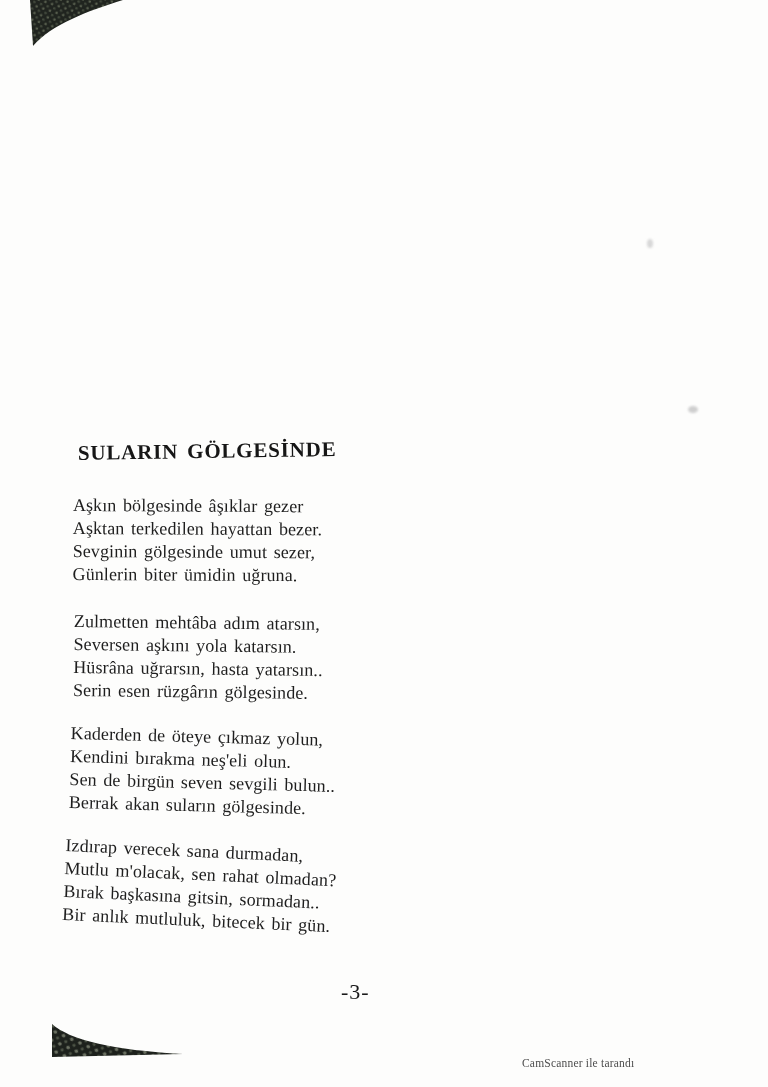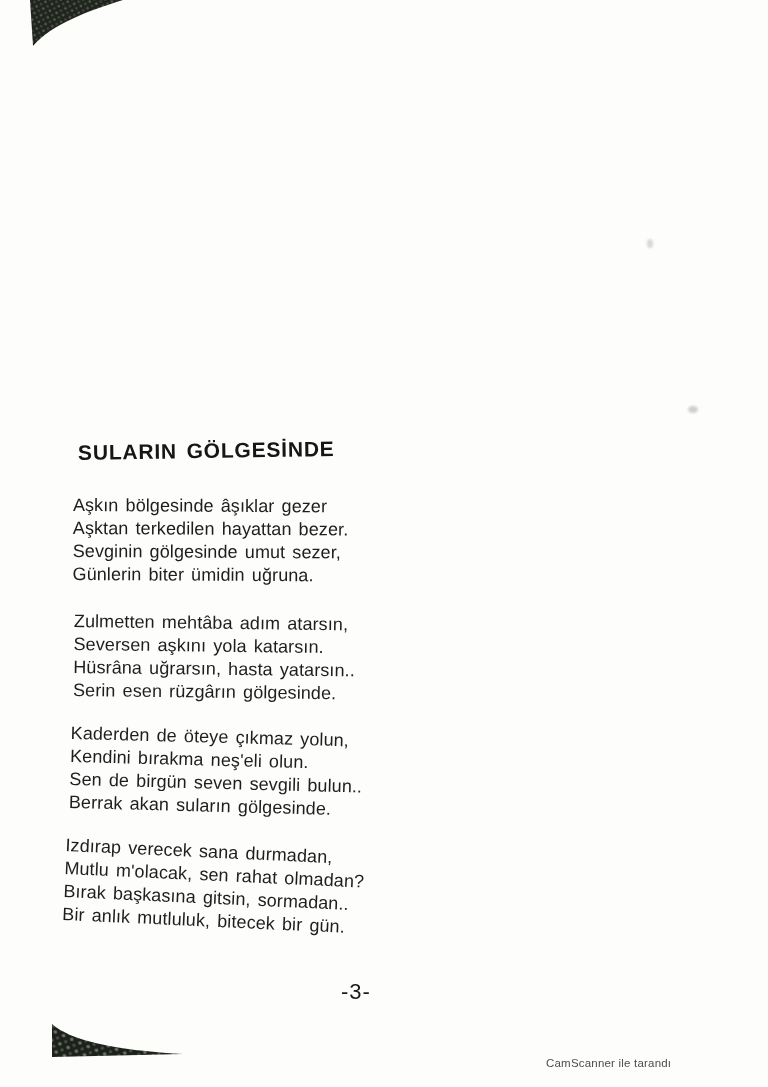--- a/index.html
+++ b/index.html
@@ -6,21 +6,21 @@
     margin: 0;
     padding: 0;
     background: #ffffff;
   }
   .scan-page {
     position: relative;
     width: 768px;
     height: 1087px;
     background: #fdfdfc;
     overflow: hidden;
-    font-family: Liberation Sans, sans-serif;
+    font-family: Liberation Serif, serif;
     color: #1e1e1e;
   }
   .corner-artifacts {
     position: absolute;
     left: 0;
     top: 0;
     width: 768px;
     height: 1087px;
     pointer-events: none;
   }
@@ -56,21 +56,21 @@
   .page-number {
     position: absolute;
     left: 341px;
     top: 979px;
     font-size: 22px;
     letter-spacing: 1px;
     color: #1a1a1a;
   }
   .watermark {
     position: absolute;
-    left: 546px;
+    left: 522px;
     top: 1057px;
     font-size: 11.5px;
     letter-spacing: 0.2px;
     color: #4d4d4d;
   }
   .speck {
     position: absolute;
     border-radius: 50%;
     filter: blur(1px);
   }

